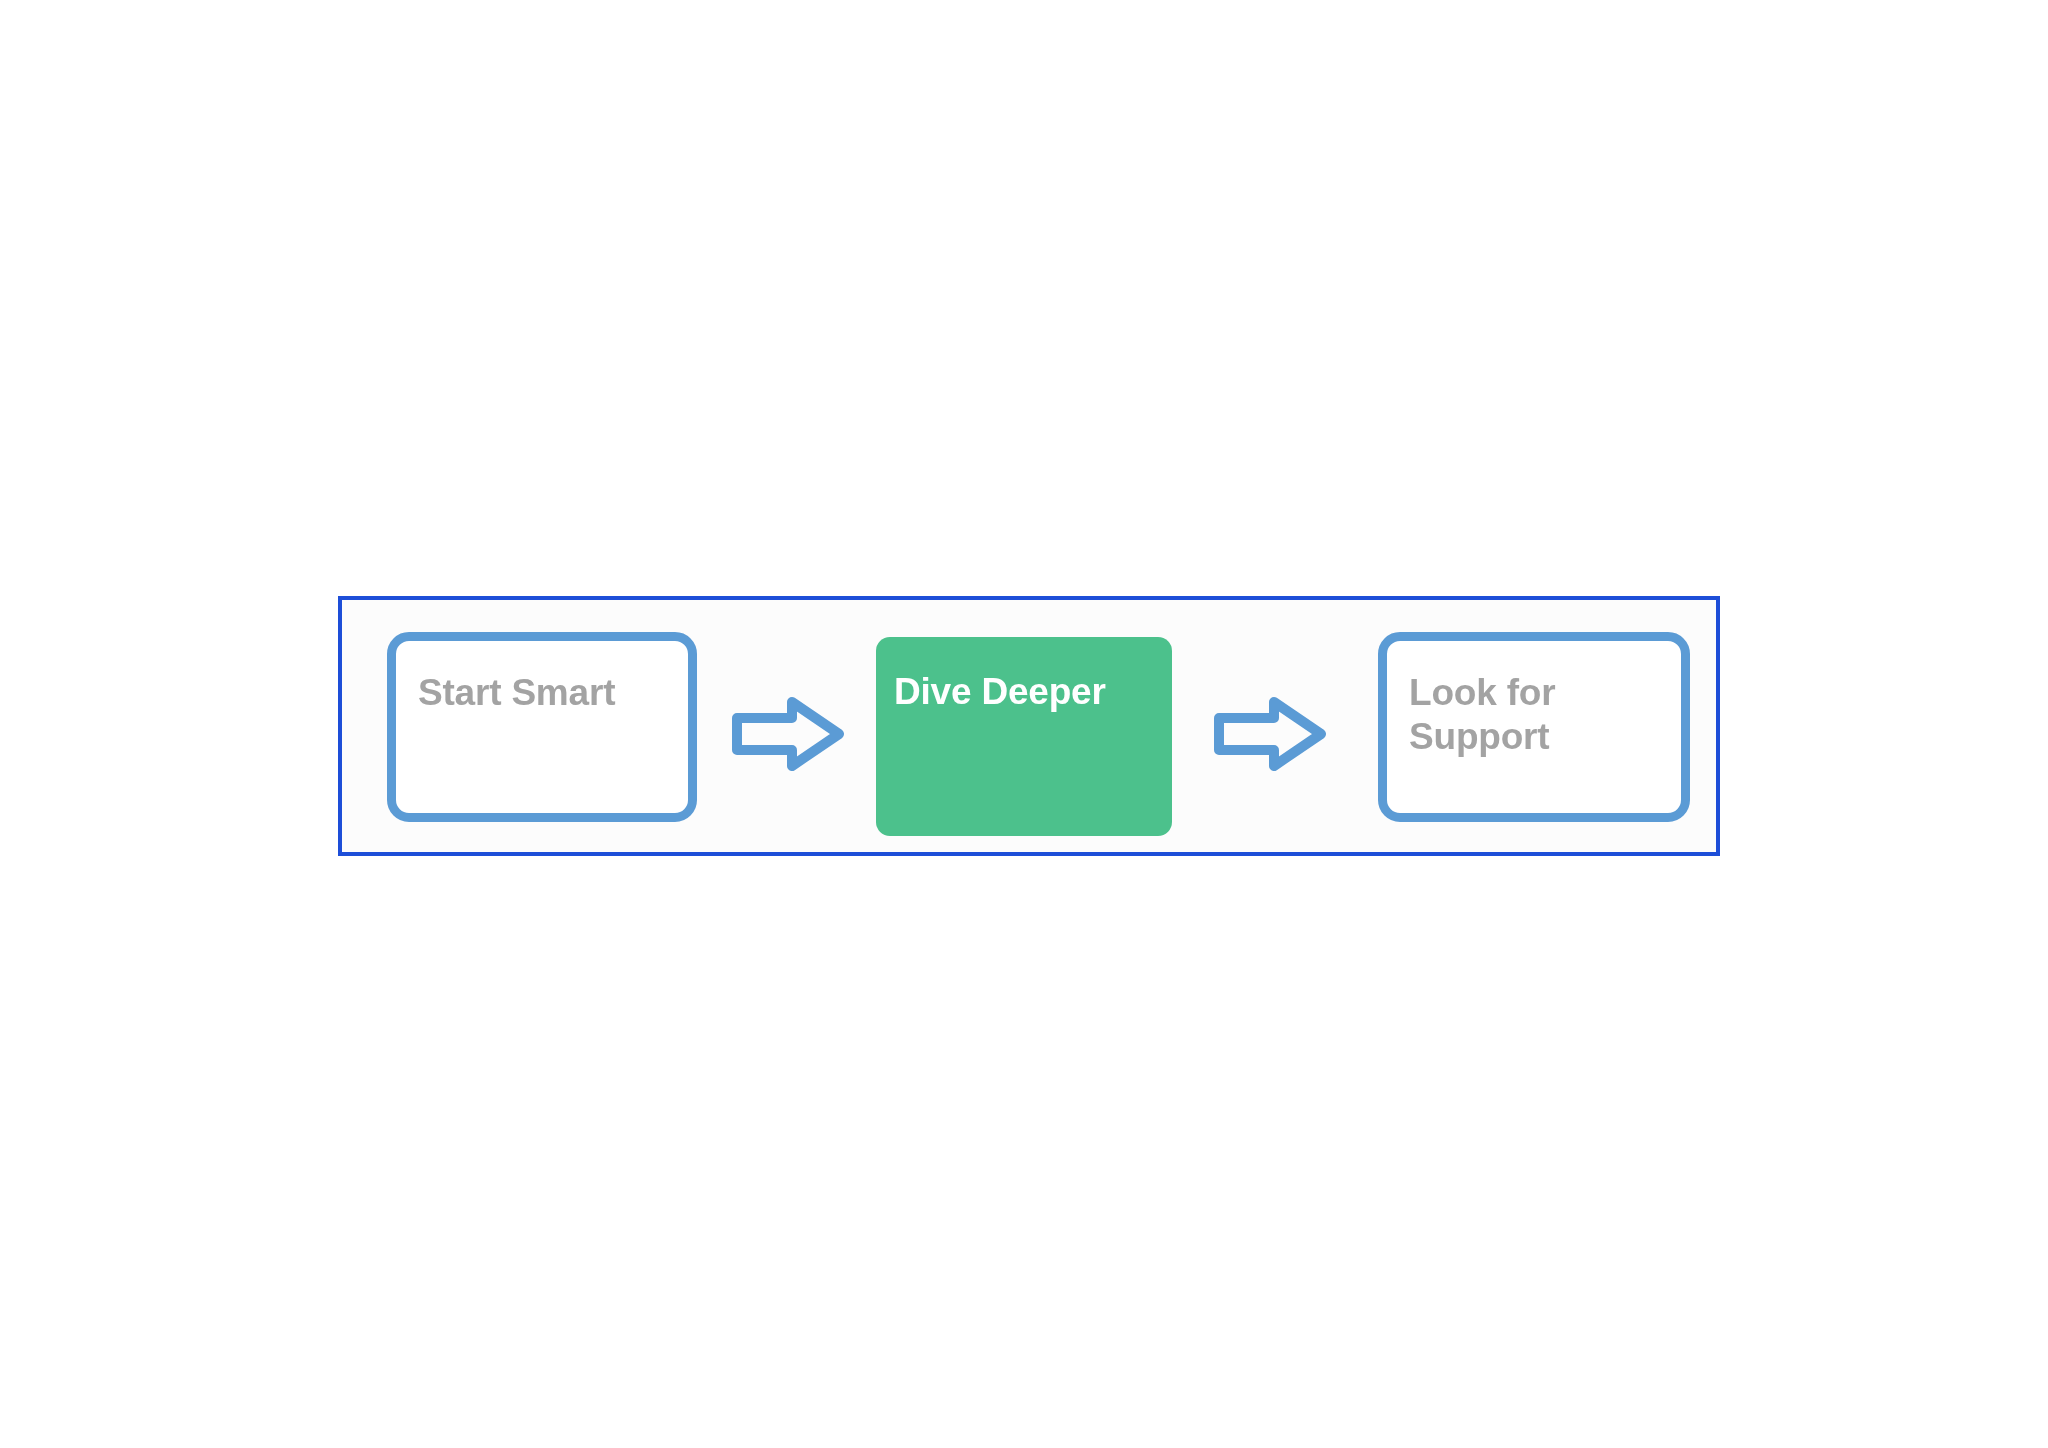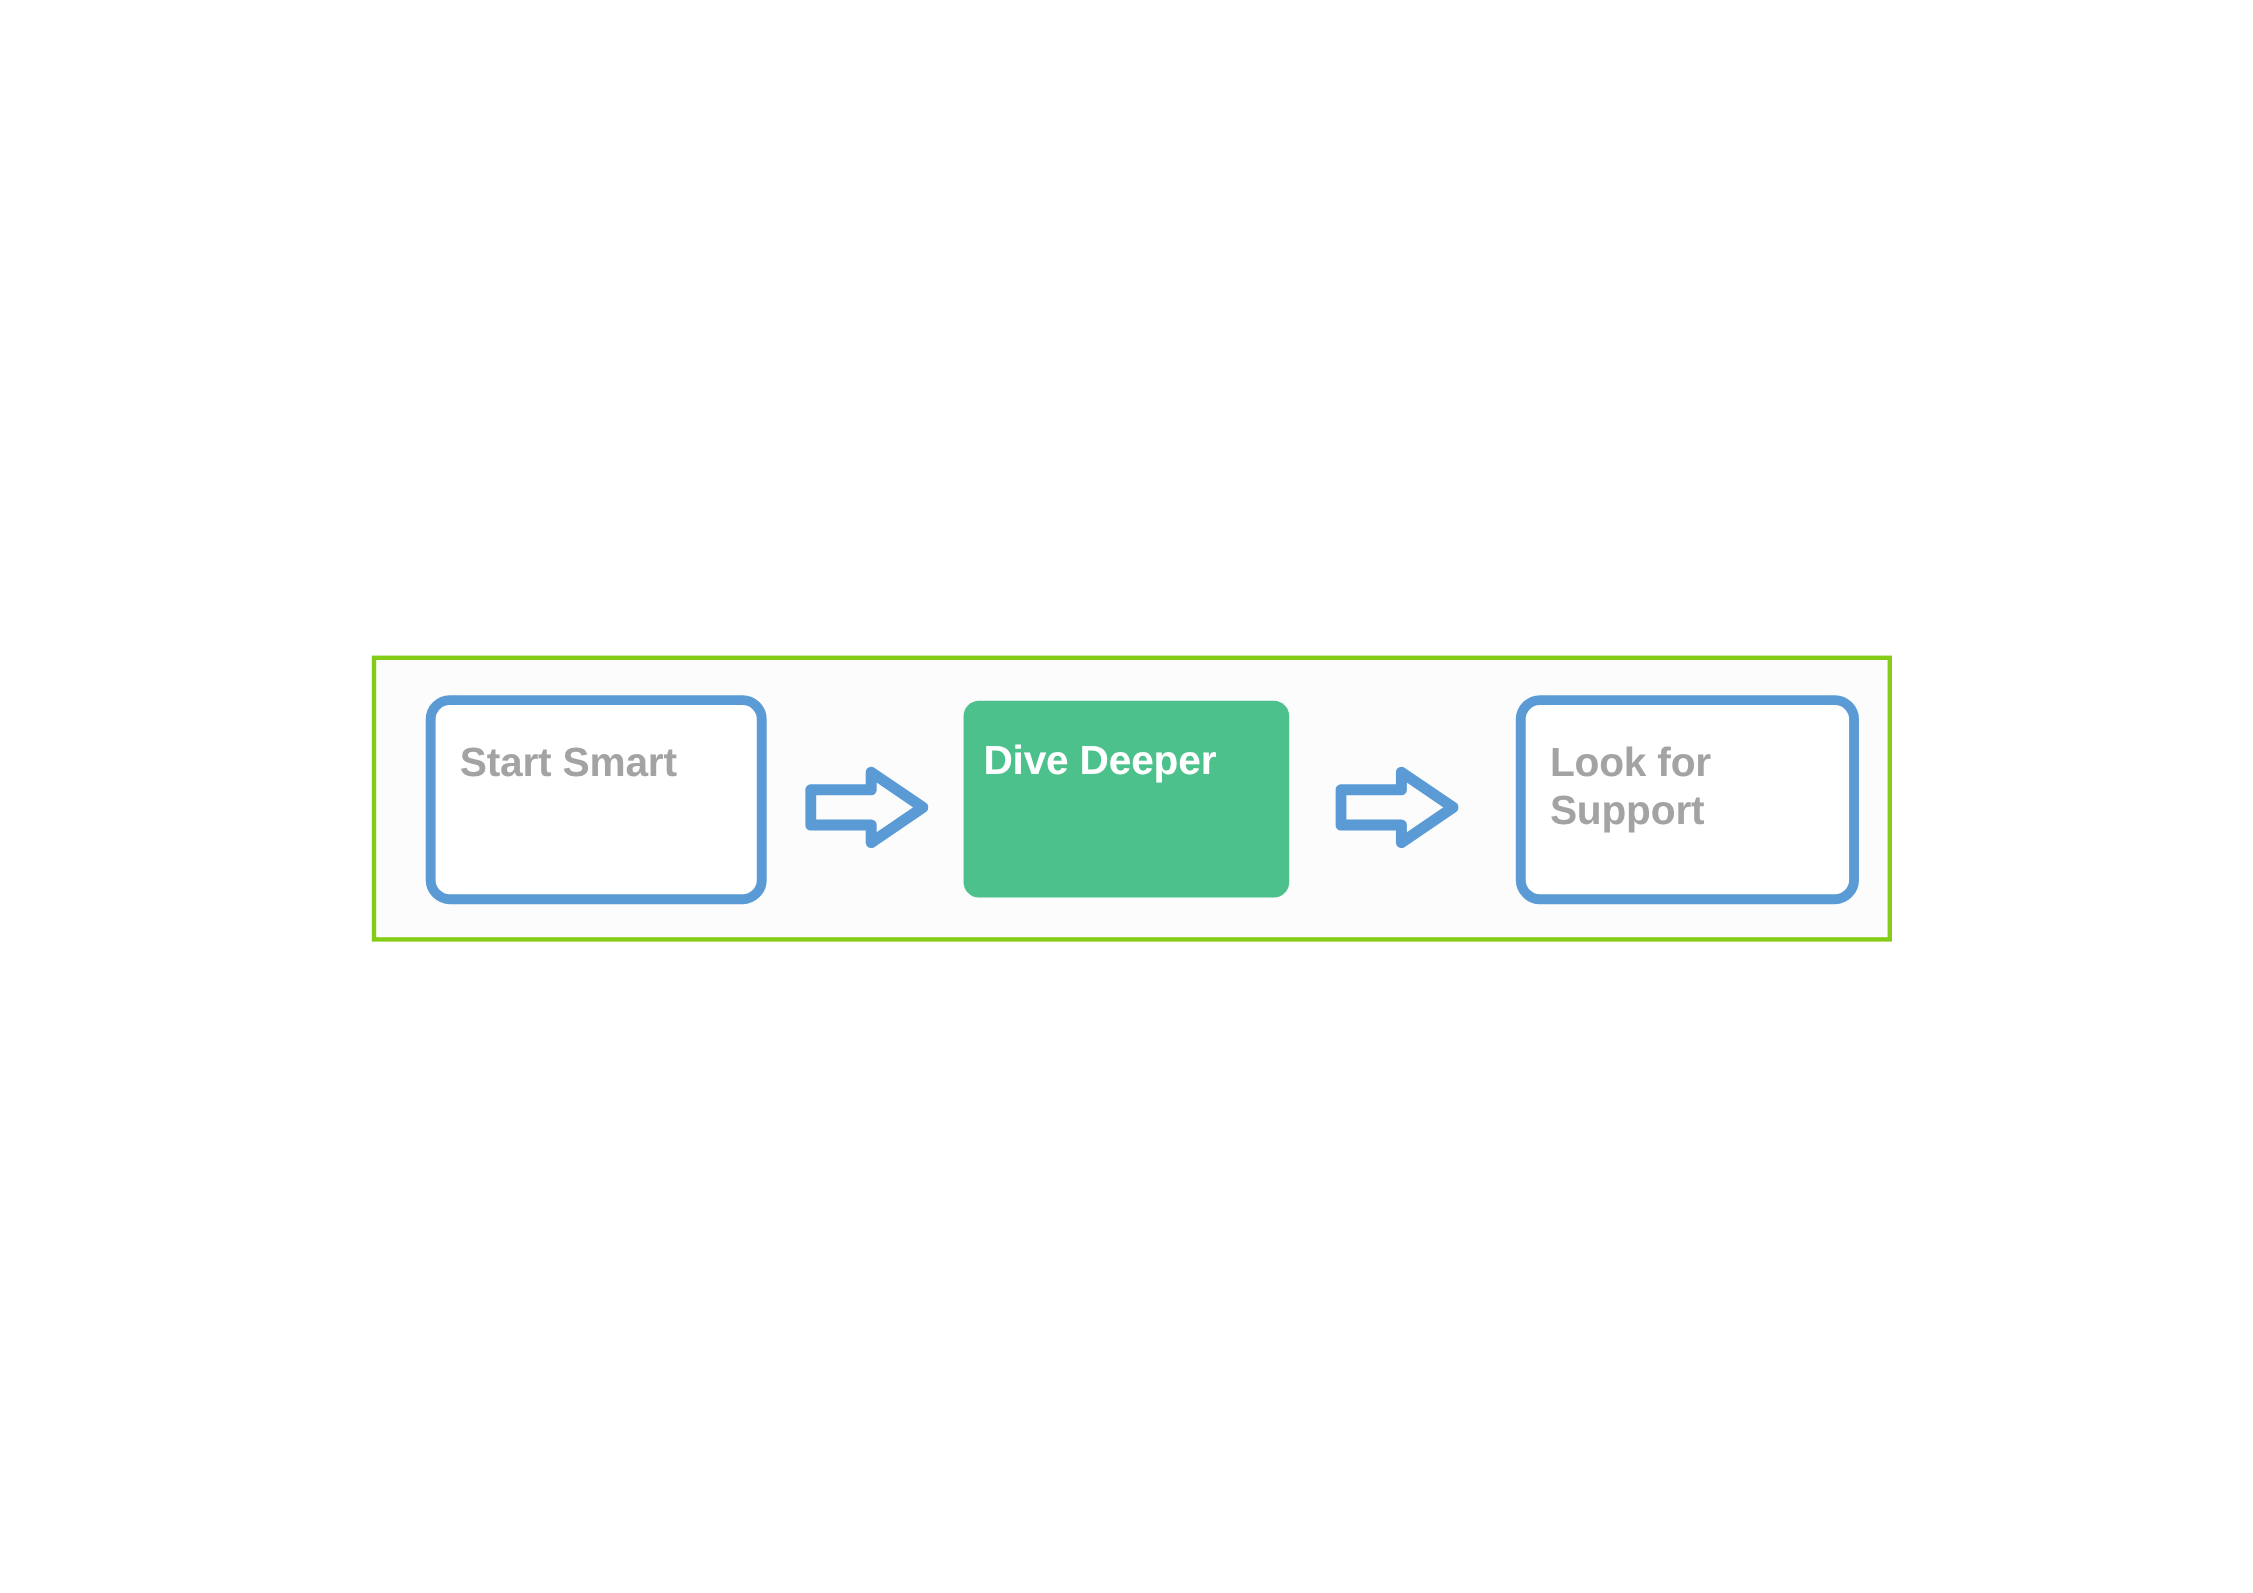--- a/index.html
+++ b/index.html
@@ -16,21 +16,21 @@
   }
 
   
   #diagram-frame {
     position: absolute;
     left: 338px;
     top: 596px;
     width: 1382px;
     height: 260px;
     box-sizing: border-box;
-    border: 4px solid #84cc16;
+    border: 4px solid #1d4ed8;
     background: #fcfcfc;
   }
 
   
   .step-box {
     position: absolute;
     box-sizing: border-box;
   }
 
   .step-box.outlined {
@@ -66,21 +66,21 @@
     width: 310px;
     height: 190px;
   }
   #step-box-1 .step-label { top: 30px; }
 
   
   #step-box-2 {
     left: 534px;  
     top:  37px;   
     width: 296px;
-    height: 179px;
+    height: 199px;
   }
   #step-box-2 .step-label { top: 33px; left: 18px; }
 
   
   #step-box-3 {
     left: 1010px; 
     top:  32px;
     width: 312px;
     height: 190px;
     margin-left: 26px;

